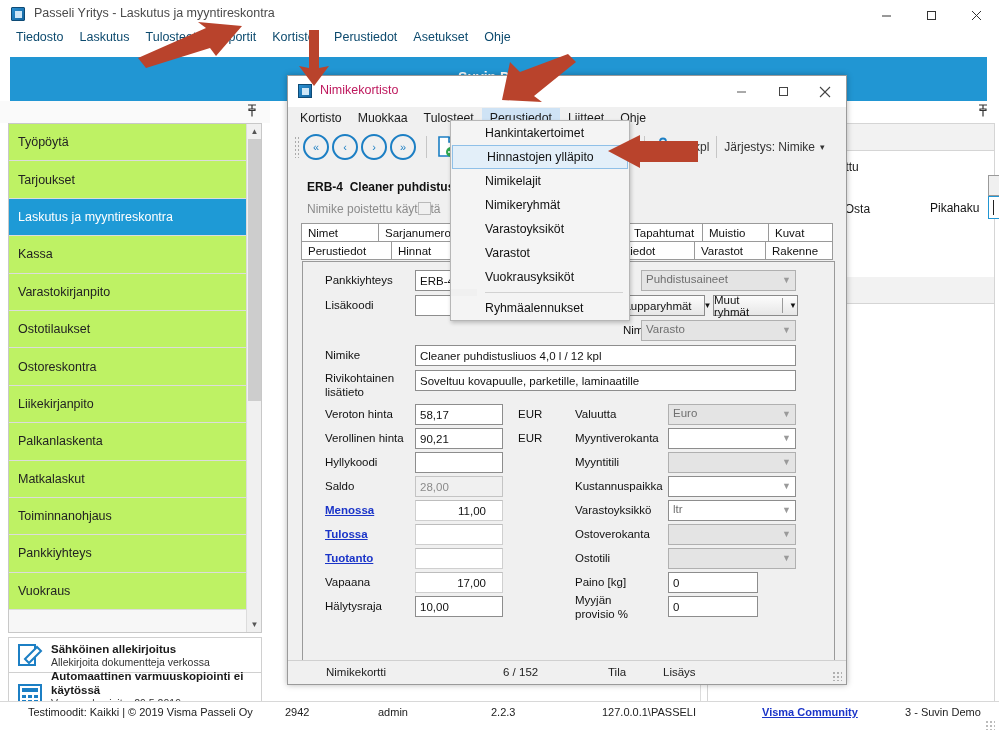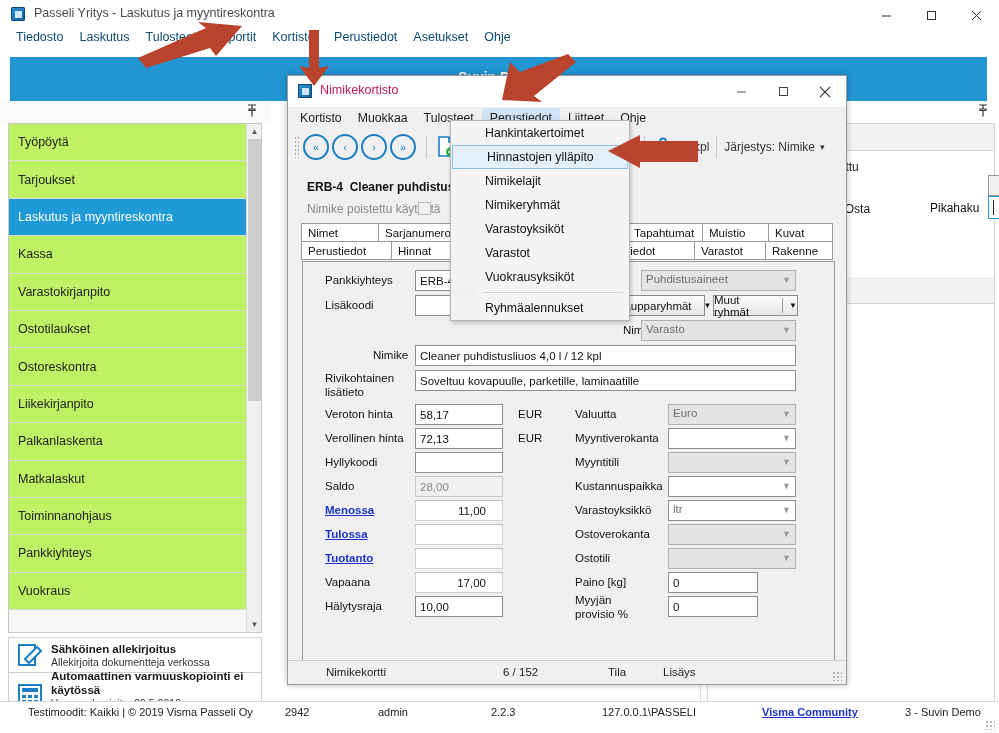--- a/index.html
+++ b/index.html
@@ -503,33 +503,33 @@
           <span class="sp"></span>
           <span style="font-size:8px;">▼</span>
         </div>
 
         <div class="f-lbl" style="left:272px;top:62px;padding-left:48px;">Nimikelaji</div>
         <div class="f-sel" style="left:338px;top:58px;width:155px;">
           <span>Varasto</span>
           <span class="ar">▼</span>
         </div>
 
-        <div class="f-lbl" style="left:22px;top:87px;margin-left:48px;">Nimike</div>
+        <div class="f-lbl" style="left:22px;top:87px;">Nimike</div>
         <div class="f-in" style="left:112px;top:83px;width:381px;">Cleaner puhdistusliuos 4,0 l / 12 kpl</div>
 
         <div class="f-lbl" style="left:22px;top:110px;">Rivikohtainen</div>
         <div class="f-lbl" style="left:22px;top:124px;">lisätieto</div>
         <div class="f-in" style="left:112px;top:108px;width:381px;">Soveltuu kovapuulle, parketille, laminaatille</div>
 
         <div class="f-lbl" style="left:22px;top:146px;">Veroton hinta</div>
         <div class="f-in" style="left:112px;top:142px;width:88px;">58,17</div>
         <div class="eur" style="left:215px;top:146px;">EUR</div>
 
         <div class="f-lbl" style="left:22px;top:170px;">Verollinen hinta</div>
-        <div class="f-in" style="left:112px;top:166px;width:88px;">72,13</div>
+        <div class="f-in" style="left:112px;top:166px;width:88px;">90,21</div>
         <div class="eur" style="left:215px;top:170px;">EUR</div>
 
         <div class="f-lbl" style="left:22px;top:194px;">Hyllykoodi</div>
         <div class="f-in" style="left:112px;top:190px;width:88px;"></div>
 
         <div class="f-lbl" style="left:22px;top:218px;">Saldo</div>
         <div class="f-in ro" style="left:112px;top:214px;width:88px;">28,00</div>
 
         <div class="lnk" style="left:22px;top:242px;">Menossa</div>
         <div class="f-in flat" style="left:112px;top:238px;width:88px;">11,00</div>

